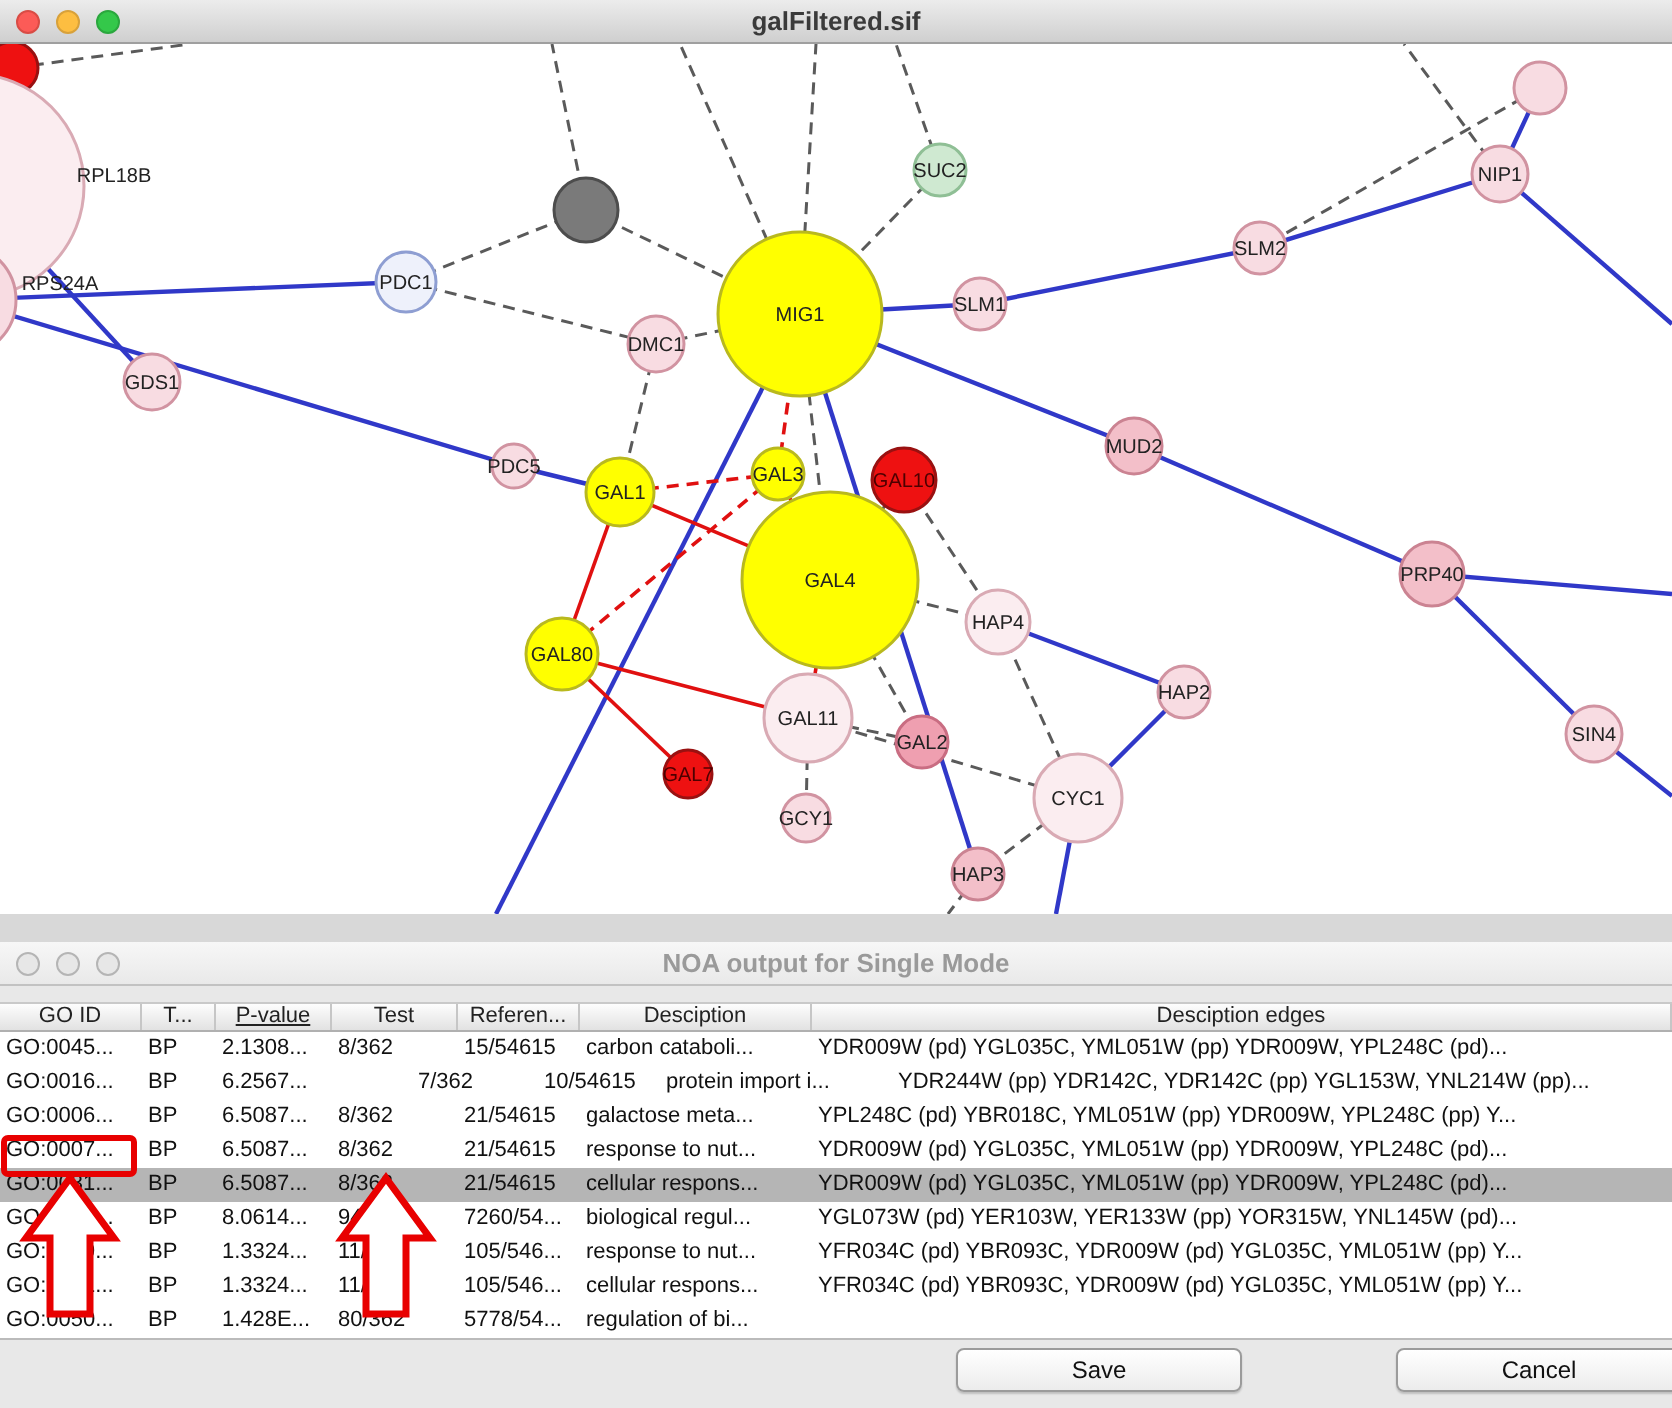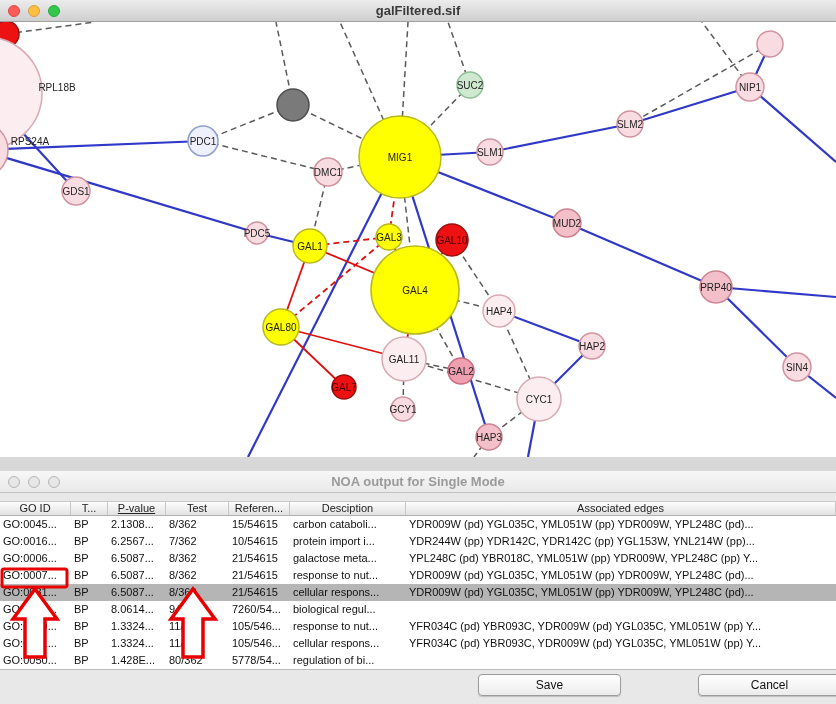--- a/index.html
+++ b/index.html
@@ -173,37 +173,37 @@
     <div class="title">NOA output for Single Mode</div>
   </div>
   <div class="table">
     <div class="thead">
         <div class="th" style="width: 71px;">GO ID</div>
         <div class="th" style="width: 37px;">T...</div>
         <div class="th" style="width: 58px; text-decoration: underline;">P-value</div>
         <div class="th" style="width: 63px;">Test</div>
         <div class="th" style="width: 61px;">Referen...</div>
         <div class="th" style="width: 116px;">Desciption</div>
-        <div class="th" style="width: 430px;">Associated edges</div>
+        <div class="th" style="width: 430px;">Desciption edges</div>
       </div>
     <div>
         <div class="trow">
           <div class="tcell" style="width: 71px;">GO:0045...</div>
           <div class="tcell" style="width: 37px;">BP</div>
           <div class="tcell" style="width: 58px;">2.1308...</div>
           <div class="tcell" style="width: 63px;">8/362</div>
           <div class="tcell" style="width: 61px;">15/54615</div>
           <div class="tcell" style="width: 116px;">carbon cataboli...</div>
           <div class="tcell" style="width: 430px;">YDR009W (pd) YGL035C, YML051W (pp) YDR009W, YPL248C (pd)...</div>
         </div>
         <div class="trow">
           <div class="tcell" style="width: 71px;">GO:0016...</div>
           <div class="tcell" style="width: 37px;">BP</div>
           <div class="tcell" style="width: 58px;">6.2567...</div>
-          <div class="tcell" style="width: 63px;">7/362</div>
+          <div class="tcell" style="width: 63px; margin-left: 40px;">7/362</div>
           <div class="tcell" style="width: 61px;">10/54615</div>
           <div class="tcell" style="width: 116px;">protein import i...</div>
           <div class="tcell" style="width: 430px;">YDR244W (pp) YDR142C, YDR142C (pp) YGL153W, YNL214W (pp)...</div>
         </div>
         <div class="trow">
           <div class="tcell" style="width: 71px;">GO:0006...</div>
           <div class="tcell" style="width: 37px;">BP</div>
           <div class="tcell" style="width: 58px;">6.5087...</div>
           <div class="tcell" style="width: 63px;">8/362</div>
           <div class="tcell" style="width: 61px;">21/54615</div>
@@ -228,20 +228,21 @@
           <div class="tcell" style="width: 116px;">cellular respons...</div>
           <div class="tcell" style="width: 430px;">YDR009W (pd) YGL035C, YML051W (pp) YDR009W, YPL248C (pd)...</div>
         </div>
         <div class="trow">
           <div class="tcell" style="width: 71px;">GO:0065...</div>
           <div class="tcell" style="width: 37px;">BP</div>
           <div class="tcell" style="width: 58px;">8.0614...</div>
           <div class="tcell" style="width: 63px;">94/362</div>
           <div class="tcell" style="width: 61px;">7260/54...</div>
           <div class="tcell" style="width: 116px;">biological regul...</div>
+          <div class="tcell" style="width: 430px;">YGL073W (pd) YER103W, YER133W (pp) YOR315W, YNL145W (pd)...</div>
         </div>
         <div class="trow">
           <div class="tcell" style="width: 71px;">GO:0009...</div>
           <div class="tcell" style="width: 37px;">BP</div>
           <div class="tcell" style="width: 58px;">1.3324...</div>
           <div class="tcell" style="width: 63px;">11/362</div>
           <div class="tcell" style="width: 61px;">105/546...</div>
           <div class="tcell" style="width: 116px;">response to nut...</div>
           <div class="tcell" style="width: 430px;">YFR034C (pd) YBR093C, YDR009W (pd) YGL035C, YML051W (pp) Y...</div>
         </div>

